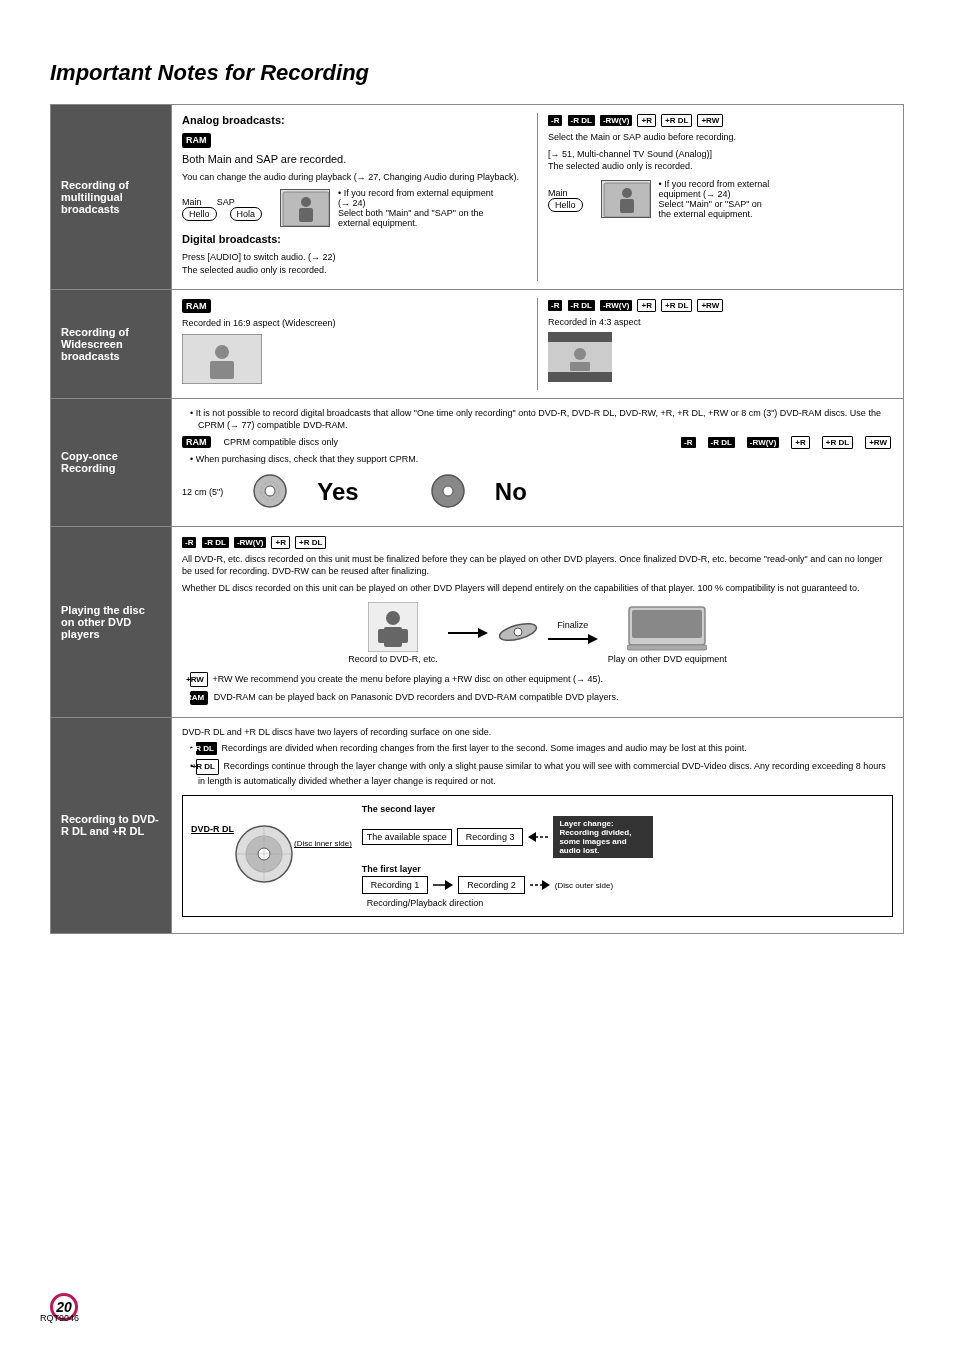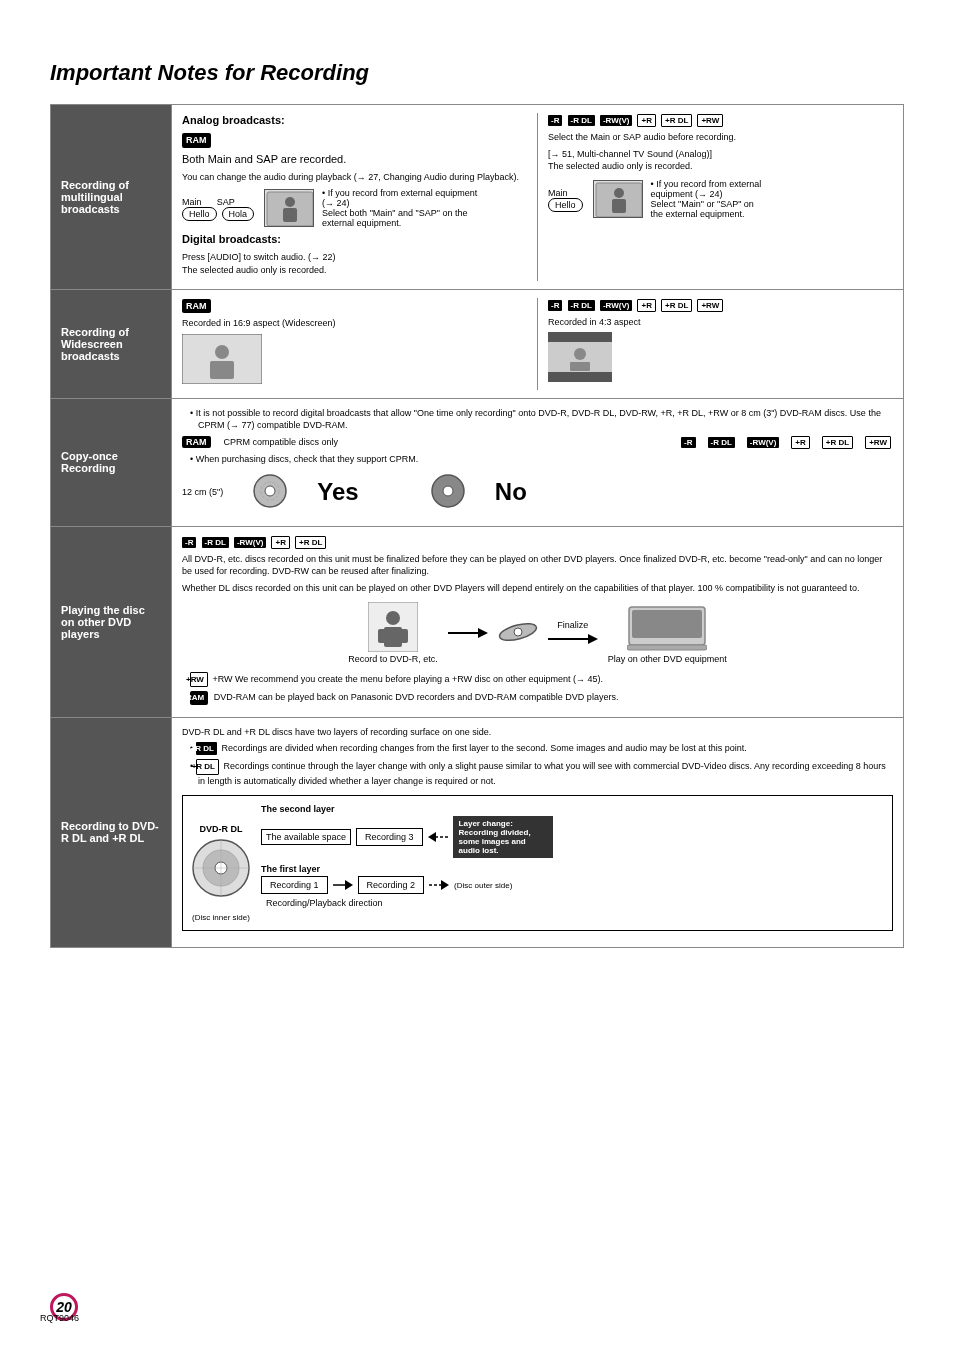--- a/index.html
+++ b/index.html
@@ -142,21 +142,21 @@
       border-radius: 2px;
       margin-right: 3px;
     }
 
     .pill {
       display: inline-block;
       border: 1px solid #000;
       border-radius: 10px;
       padding: 1px 6px;
       font-size: 9px;
-      margin-right: 2px;
+      margin-right: 10px;
     }
 
     p { margin-bottom: 4px; line-height: 1.4; }
     .small { font-size: 9px; }
 
     
     .audio-diagram {
       display: flex;
       align-items: center;
       gap: 8px;
@@ -505,21 +505,21 @@
           Recordings are divided when recording changes from the first layer to the second. Some images and audio may be lost at this point.
         </p>
         <p class="small note-bullet">
           • <span class="badge-outline">+R DL</span>
           Recordings continue through the layer change with only a slight pause similar to what you will see with commercial DVD-Video discs. Any recording exceeding 8 hours in length is automatically divided whether a layer change is required or not.
         </p>
 
         <div class="layer-box">
           <div style="display:flex; gap:10px; align-items:flex-start;">
 
-            <div style="display:flex; flex-direction:column; align-items:center; padding-top:20px;">
+            <div style="display:flex; flex-direction:row; align-items:flex-start; padding-top:20px;text-decoration:underline;">
               <div class="small" style="font-weight:bold; margin-bottom:4px;">DVD-R DL</div>
               <svg viewBox="0 0 60 60" width="60" height="60" xmlns="http://www.w3.org/2000/svg">
                 <ellipse cx="30" cy="30" rx="28" ry="28" fill="#ddd" stroke="#555" stroke-width="1.5"></ellipse>
                 <ellipse cx="30" cy="30" rx="18" ry="18" fill="#bbb" stroke="#aaa" stroke-width="1"></ellipse>
                 <circle cx="30" cy="30" r="6" fill="#fff" stroke="#555" stroke-width="1"></circle>
 
                 <line x1="30" y1="2" x2="30" y2="58" stroke="#aaa" stroke-width="0.5"></line>
                 <line x1="2" y1="30" x2="58" y2="30" stroke="#aaa" stroke-width="0.5"></line>
               </svg>
               <div style="display:flex; flex-direction:column; gap:2px; margin-top:15px;">

